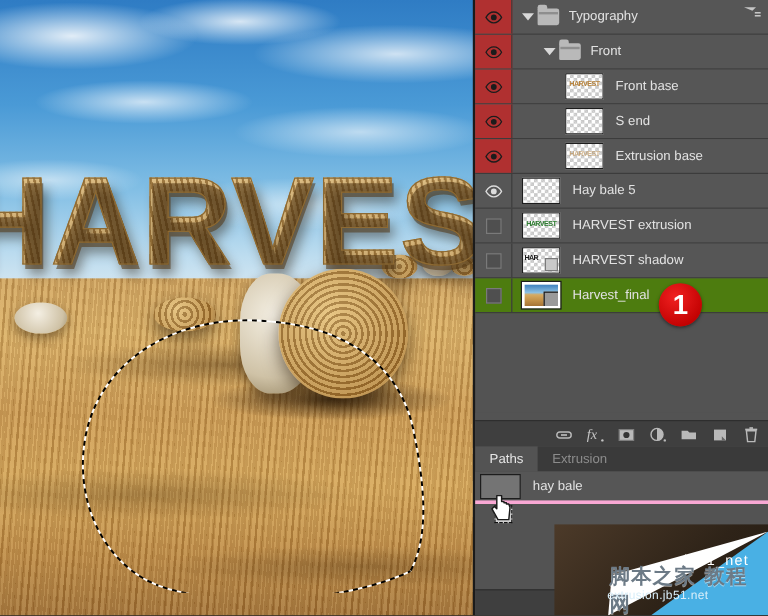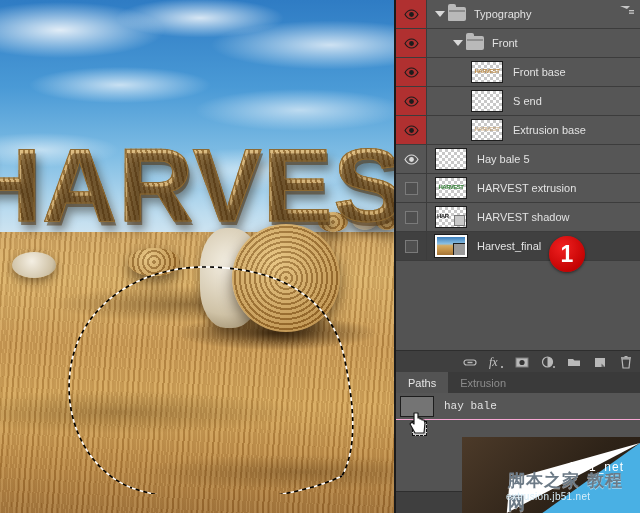--- a/index.html
+++ b/index.html
@@ -90,21 +90,21 @@
     background: #535353; color: #d6d6d6; font-size: 11px;
   }
   #layers-list { position: absolute; left:0; top:0; width: 276px; height: 344px; }
 
   .layer-row {
     position: relative; height: 29px; width: 244px;
     border-bottom: 1px solid #3c3c3c;
     background: #565656;
     display: flex; align-items: center;
   }
-  .layer-row.selected { background: #404040; }
+  .layer-row.selected { background: #4d7c0f; }
   .eye-cell {
     width: 31px; height: 100%;
     display: flex; align-items: center; justify-content: center;
     border-right: 1px solid #3c3c3c;
     flex: none;
   }
   .eye-cell.hl { background: #b03030; }
   .eye {
     width: 15px; height: 10px; position: relative;
   }
@@ -200,21 +200,21 @@
   .ptab.active { background: #535353; color: #e6e6e6; }
   #paths-menu {
     position:absolute; right:6px; top:5px; width:14px; height:11px;
   }
   #paths-list {
     position: absolute; left: 0; top: 393px; width: 244px; height: 98px;
     background: #535353;
   }
   .path-row {
     height: 27px; display:flex; align-items:center;
-    border-bottom: 1px solid #f9a8d4; background:#565656;font-family:Liberation Mono, monospace;
+    border-bottom: 3px solid #f9a8d4; background:#565656;
   }
   .path-thumb {
     width: 34px; height: 21px; margin-left: 4px; margin-right: 10px;
     background:#747474; border:1px solid #1d1d1d; position:relative;
   }
   .path-name { font-size: 11px; color:#e2e2e2; }
   #cursor-hand {
     position: absolute; left: 408px; top: 411px; width: 20px; height: 24px; z-index: 40;
   }
   #cursor-marquee {

